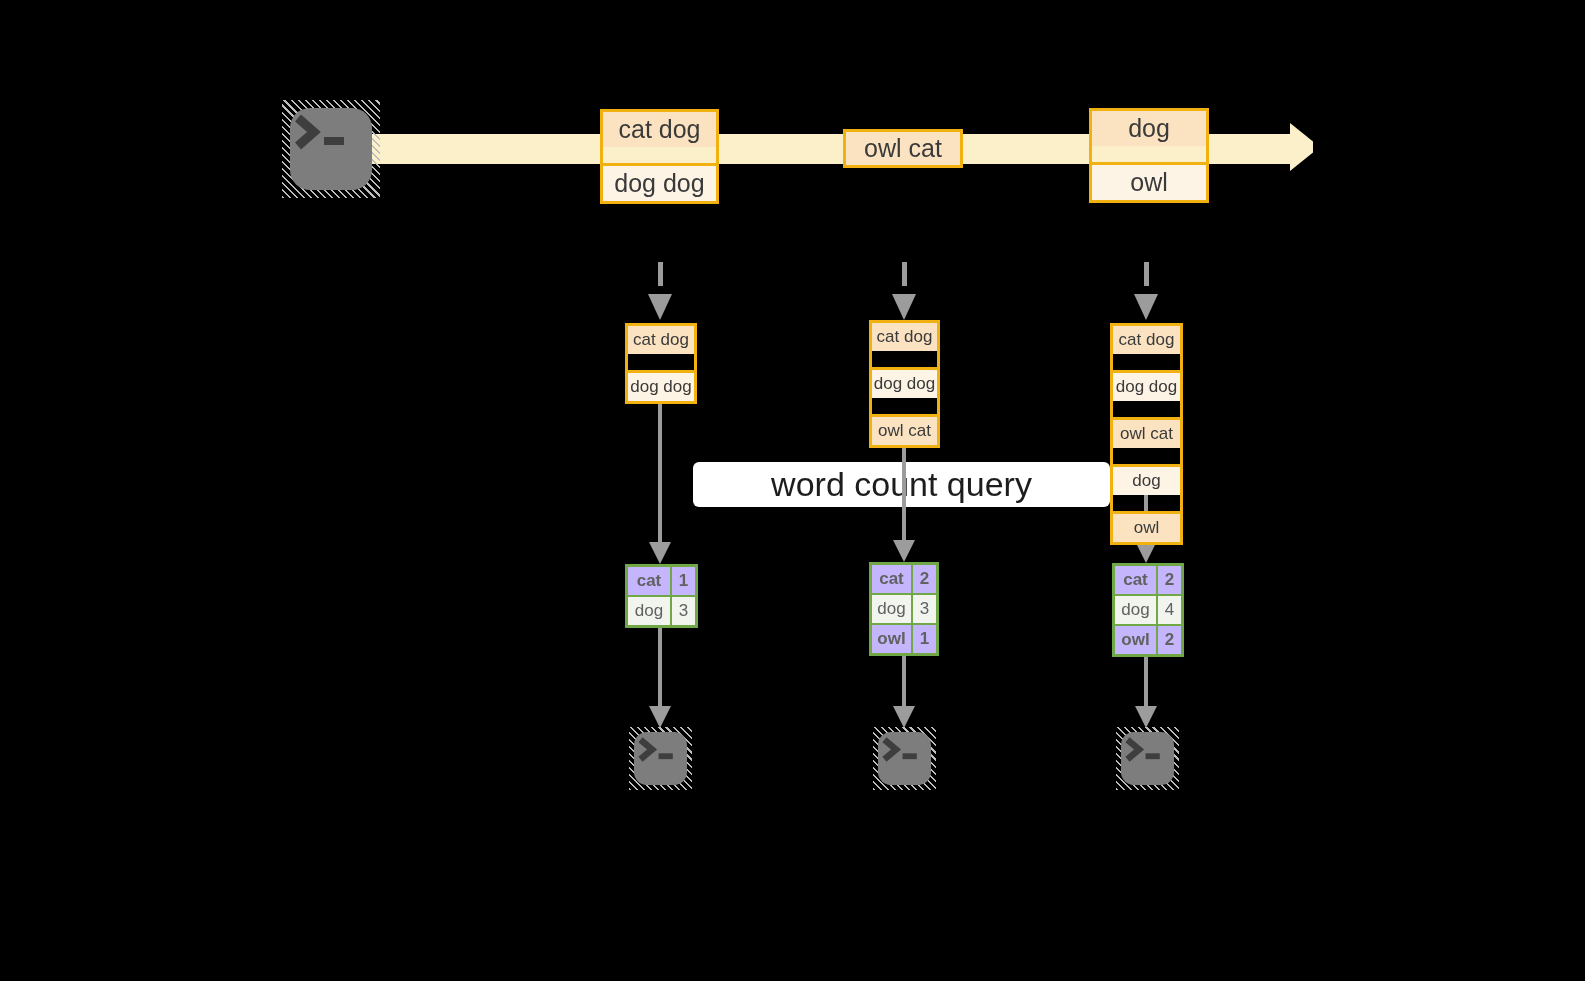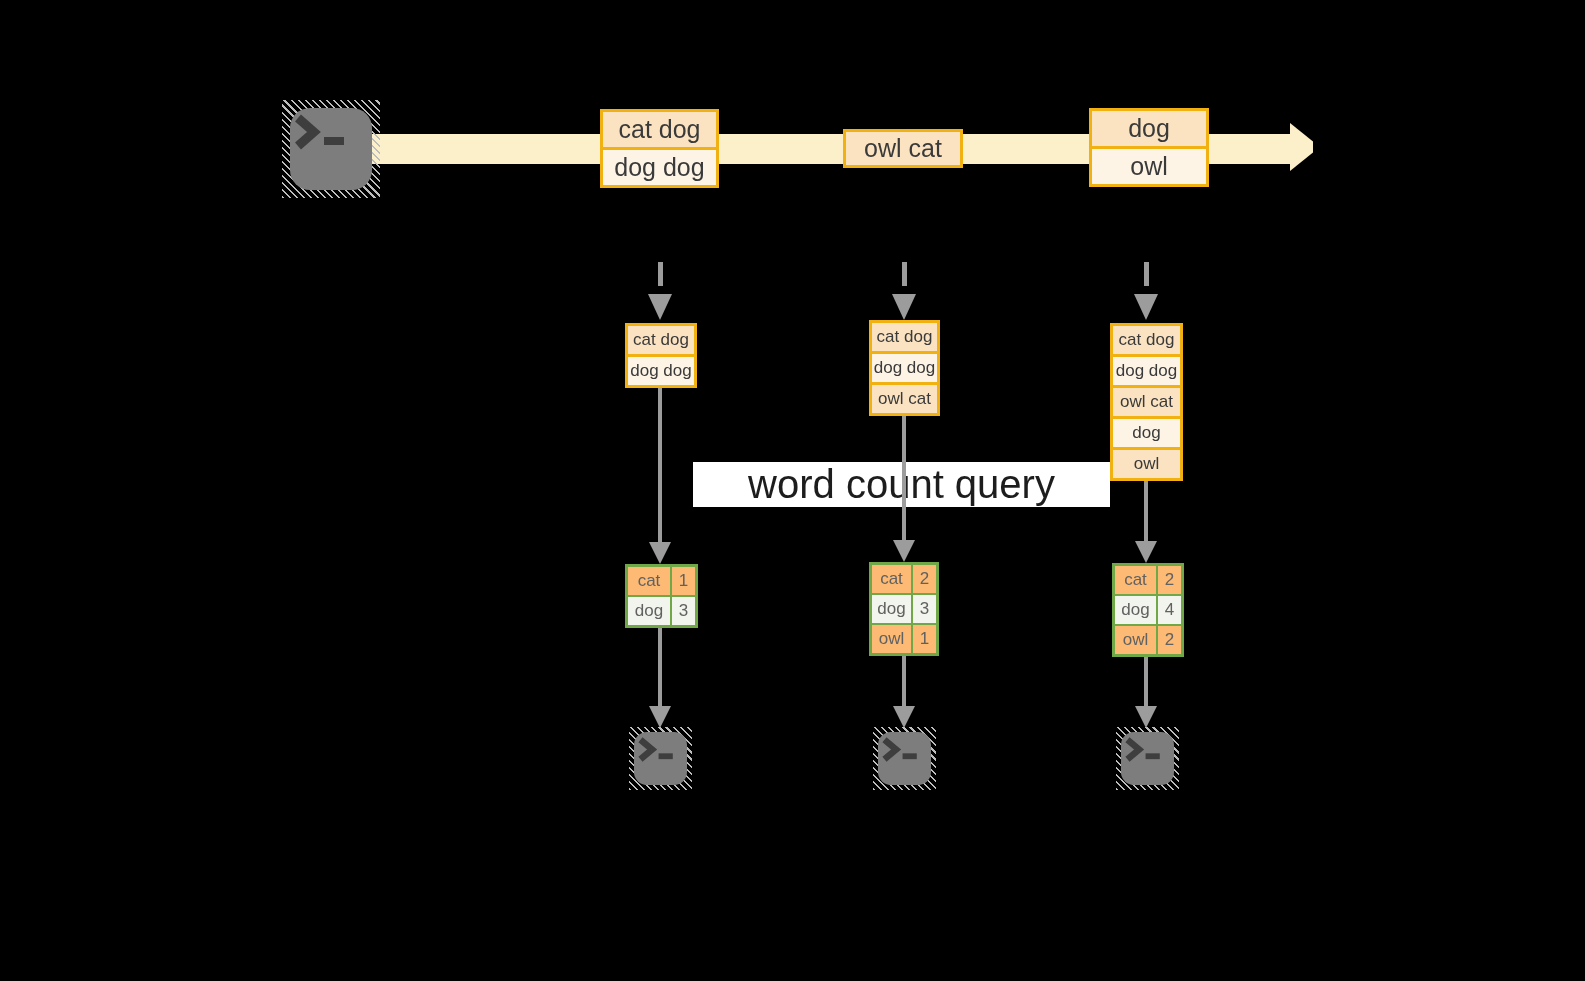--- a/index.html
+++ b/index.html
@@ -5,21 +5,21 @@
   html,body{margin:0;padding:0;background:#000;}
   .canvas{
     position:relative;width:1313px;height:981px;background:#000;
     font-family:"Liberation Sans",sans-serif;overflow:hidden;
   }
   .abs{position:absolute;}
 
   
   .obox{border:3px solid #f1b211;box-sizing:border-box;z-index:4;}
   .orow{display:flex;align-items:center;justify-content:center;color:#3a3a3a;}
-  .orow + .orow{border-top:3px solid #f1b211;}
+  .orow + .orow{border-top:3px solid #f1b211;margin-top:16px;}
   .orow.big{height:35px;font-size:25px;}
   .orow.small{height:28px;font-size:17px;}
   .fill-d{background:#fbe3c2;}
   .fill-l{background:#fdf4e6;}
 
   
   .band{background:#fbf0c9;z-index:1;}
   .band-head{width:0;height:0;border-top:24px solid transparent;
     border-bottom:24px solid transparent;border-left:30px solid #fbf0c9;z-index:1;}
 
@@ -32,26 +32,26 @@
     border-right:11px solid transparent;border-top:22px solid #9c9c9c;z-index:3;}
 
   
   .gtable{border:3px solid #71a847;box-sizing:border-box;z-index:4;}
   .grow{display:flex;height:28px;}
   .grow + .grow{border-top:2px solid #71a847;}
   .gword{flex:1;border-right:2px solid #71a847;display:flex;align-items:center;
     justify-content:center;font-size:17px;color:#616161;}
   .gcount{width:23px;display:flex;align-items:center;justify-content:center;
     font-size:17px;color:#616161;}
-  .g-d{background:#fdba74;}
+  .g-d{background:#c4b5fd;font-weight:bold;}
   .g-l{background:#f1f5ed;}
 
   
   .banner{background:#ffffff;display:flex;align-items:center;justify-content:center;
-    font-size:40px;color:#1d1d1d;z-index:2;}
+    font-size:34px;color:#1d1d1d;z-index:2;border-radius:6px;}
 
   
   .term{background:repeating-linear-gradient(45deg,#bdbdbd 0 1.5px,rgba(0,0,0,0) 1.5px 5px);z-index:5;}
   .term-body{position:absolute;background:#7d7d7d;}
   .term svg{position:absolute;}
 </style>
 </head>
 <body>
 
 <div class="canvas">

